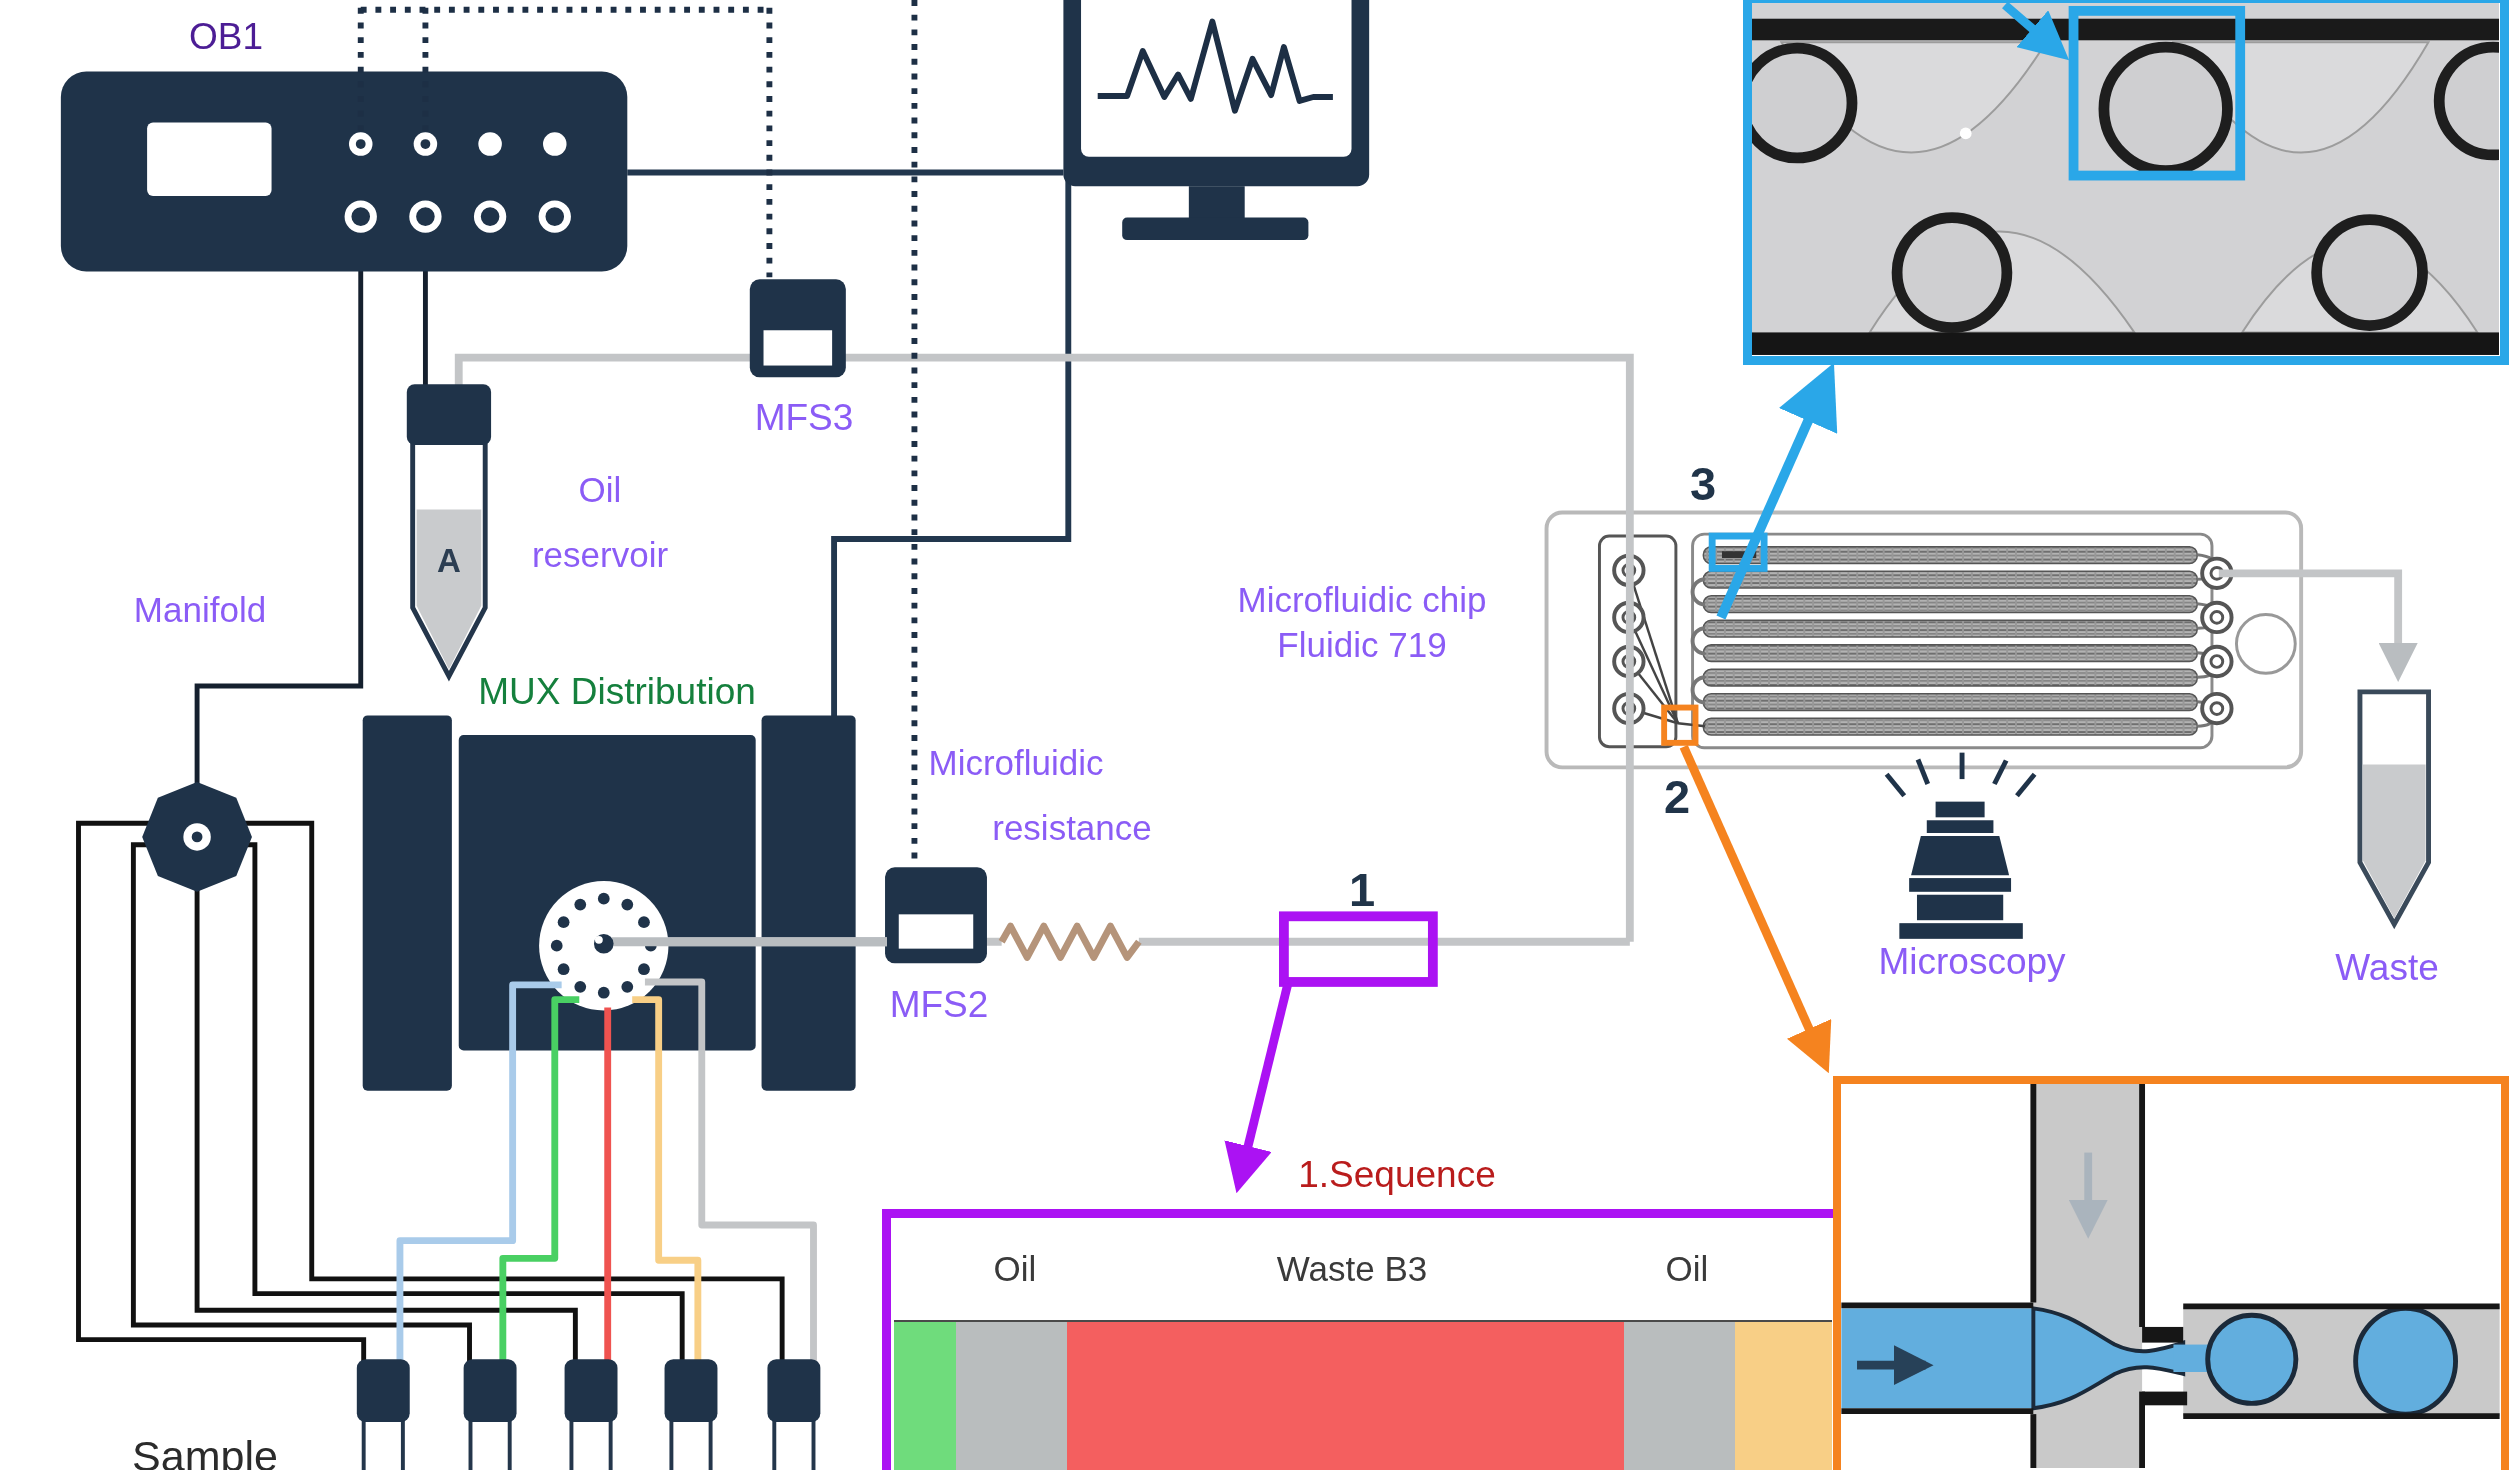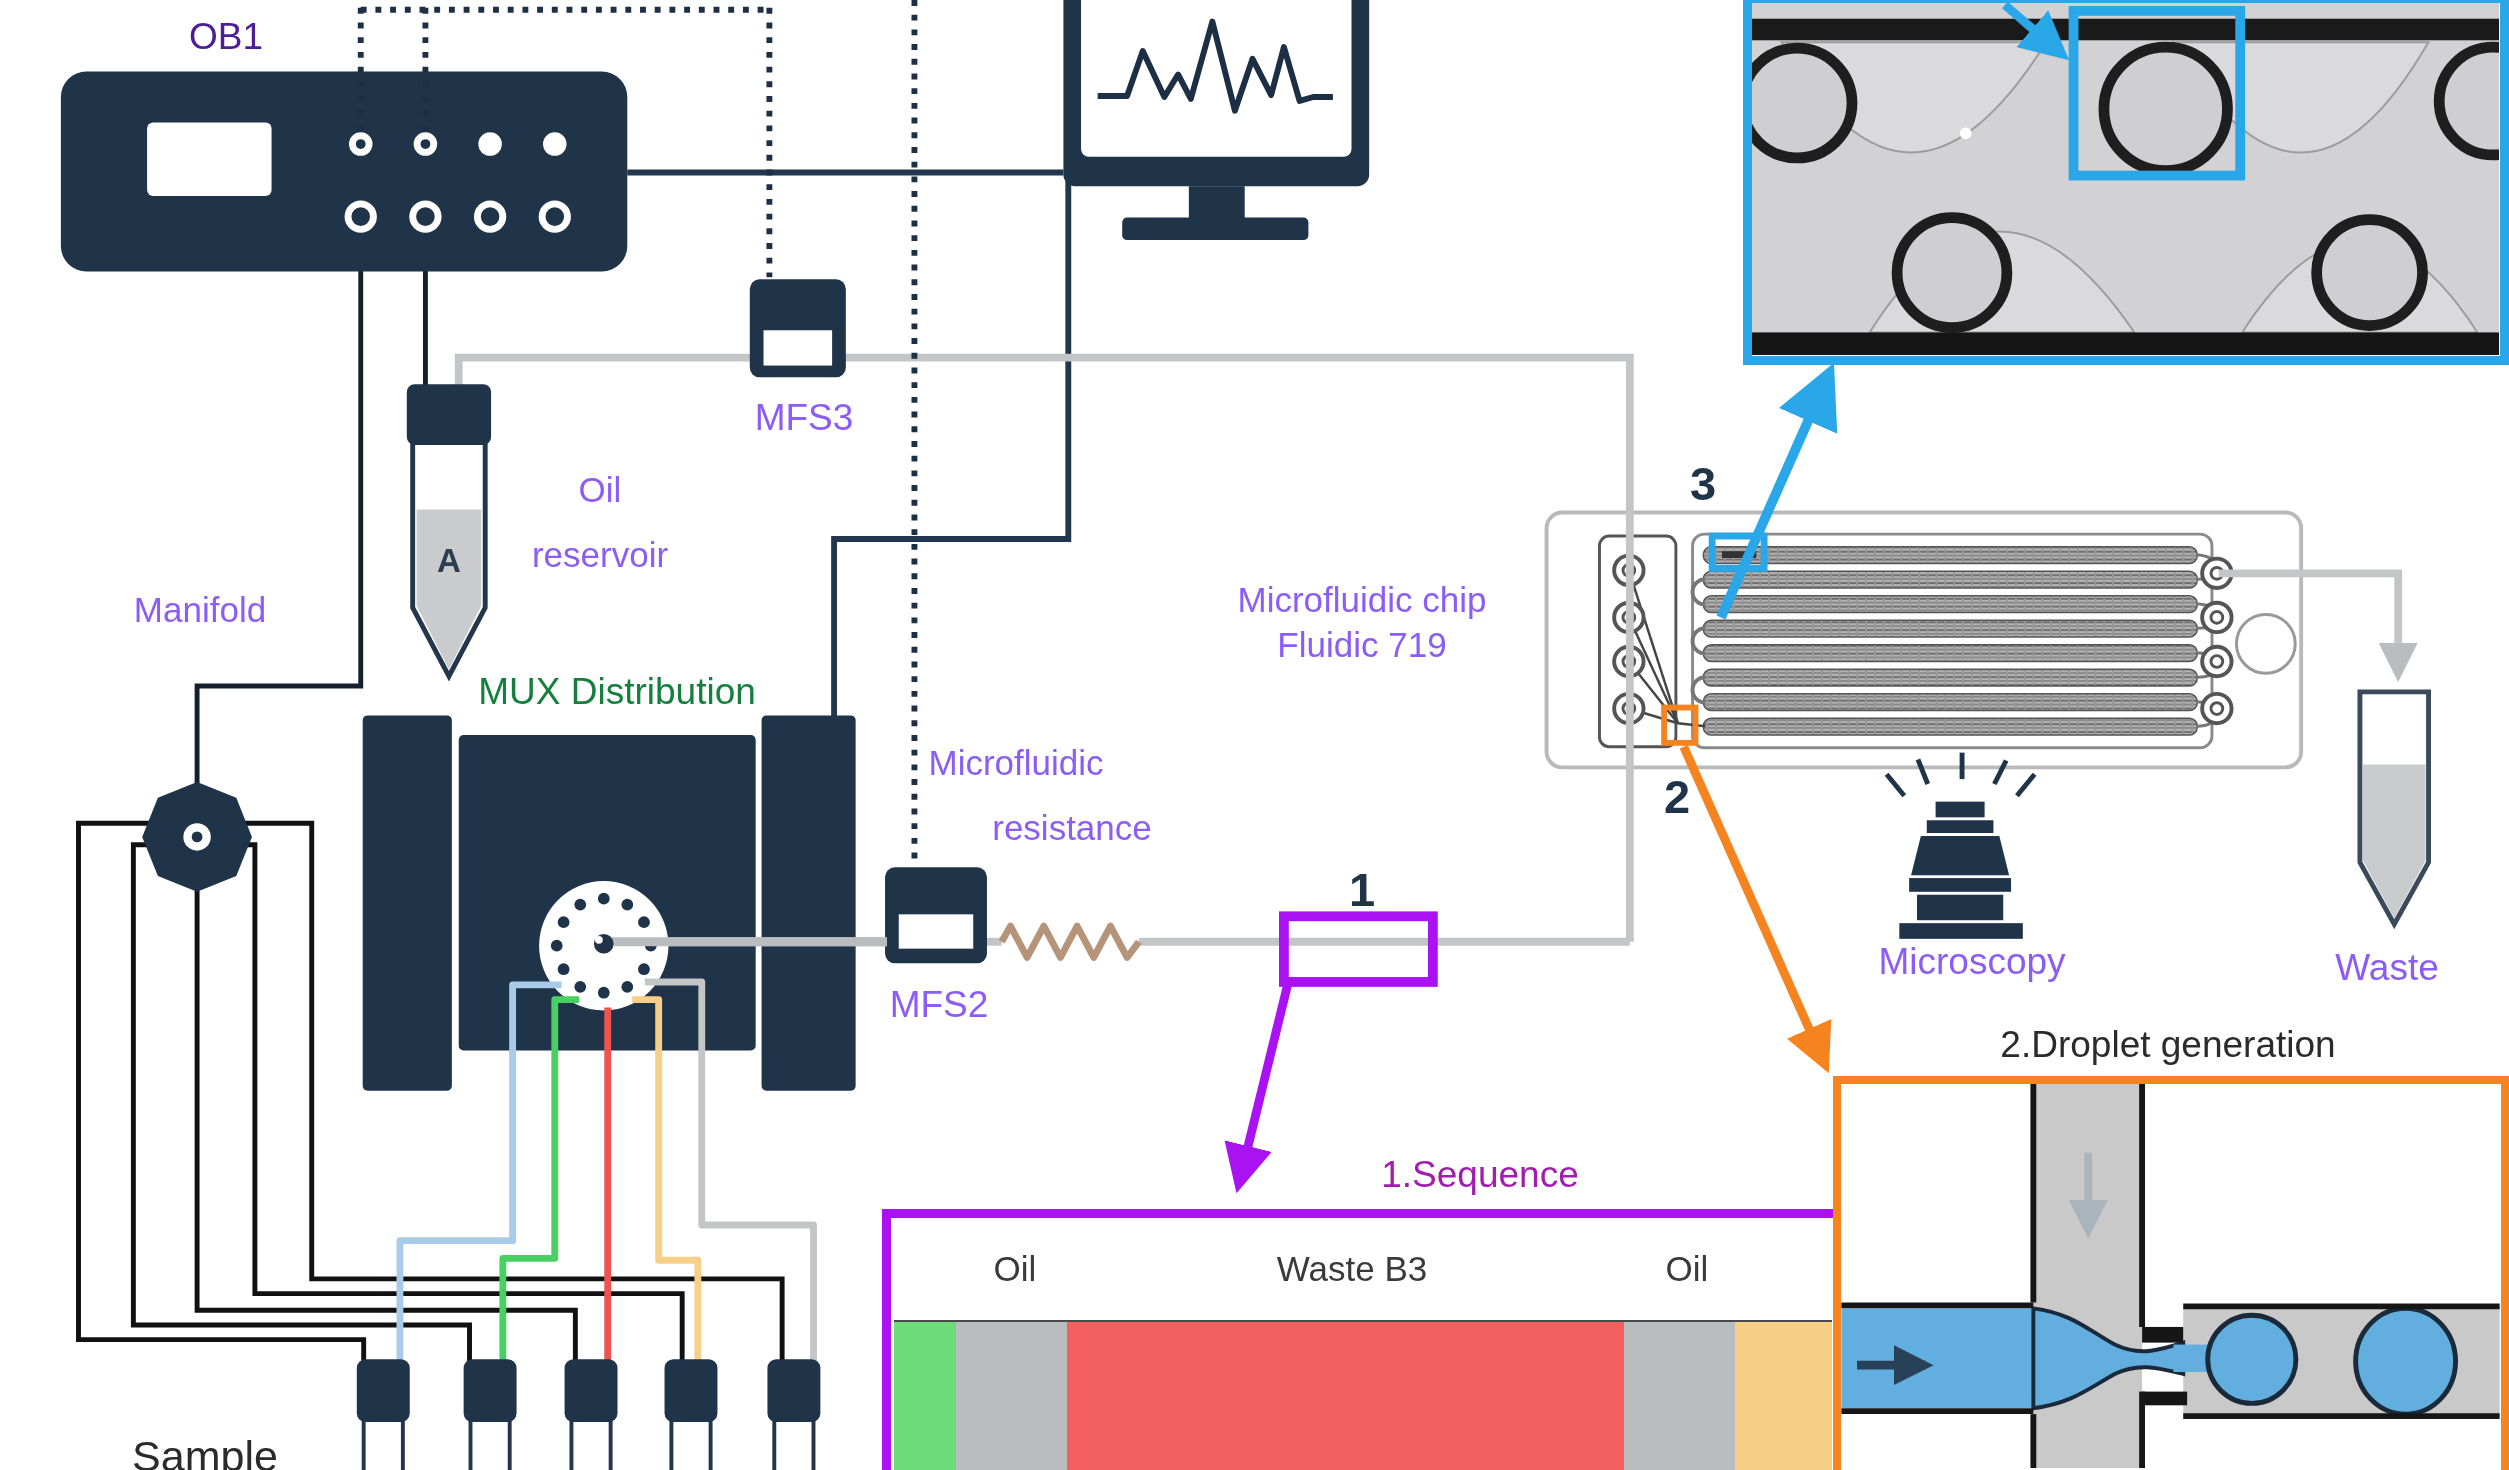--- a/index.html
+++ b/index.html
@@ -366,20 +366,19 @@
   <div class="lbl bold" style="left:449px;top:561px;font-size:33px;color:#2c3e52;z-index:61">A</div>
   <div class="lbl" style="left:804px;top:418px;font-size:37px">MFS3</div>
   <div class="lbl" style="left:939px;top:1005px;font-size:37px">MFS2</div>
   <div class="lbl" style="left:1016px;top:763px">Microfluidic</div>
   <div class="lbl" style="left:1072px;top:828px">resistance</div>
   <div class="lbl" style="left:1362px;top:600px">Microfluidic chip</div>
   <div class="lbl" style="left:1362px;top:645px">Fluidic 719</div>
   <div class="lbl" style="left:1972px;top:962px;font-size:37px">Microscopy</div>
   <div class="lbl" style="left:2387px;top:968px;font-size:37px">Waste</div>
   <div class="lbl" style="left:205px;top:1457px;font-size:43px;color:#2b2b2b">Sample</div>
-  <div class="lbl" style="left:2168px;top:1045px;font-size:37px;color:#2b2b2b">2.Droplet generation</div>
-  <div class="lbl" style="left:1480px;top:1175px;font-size:37px;color:#a21caf">1.Sequence</div>
+  <div class="lbl" style="left:1397px;top:1175px;font-size:37px;color:#b91c1c">1.Sequence</div>
   <div class="lbl marker-num" style="left:1362px;top:890px">1</div>
   <div class="lbl marker-num" style="left:1677px;top:797px">2</div>
   <div class="lbl marker-num" style="left:1703px;top:484px">3</div>
 
 </div>
 
 
 </body></html>

